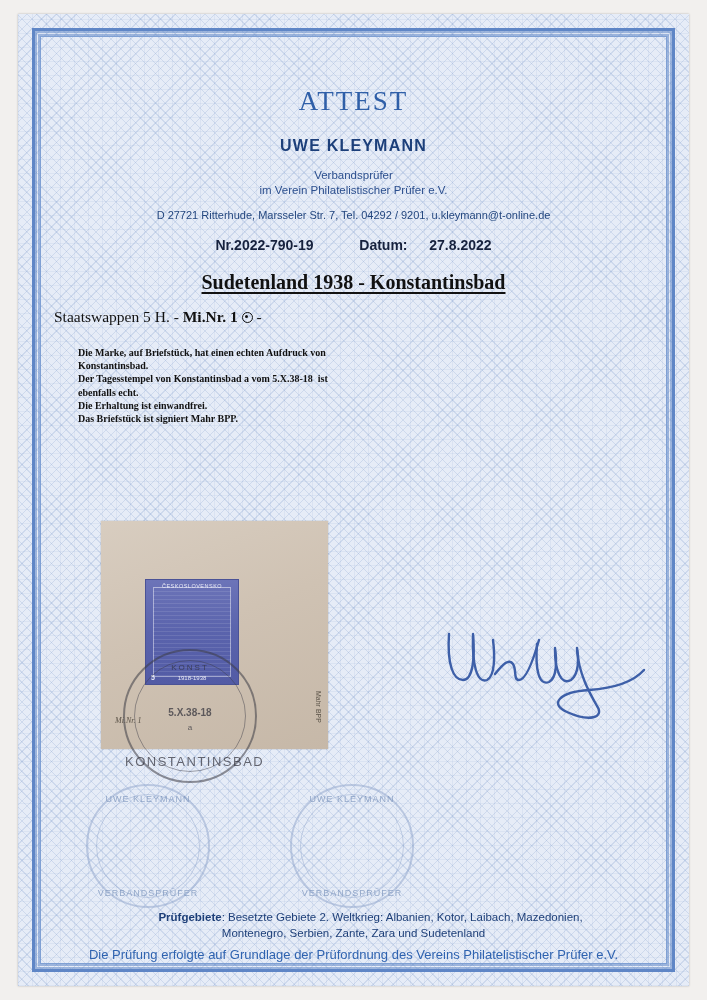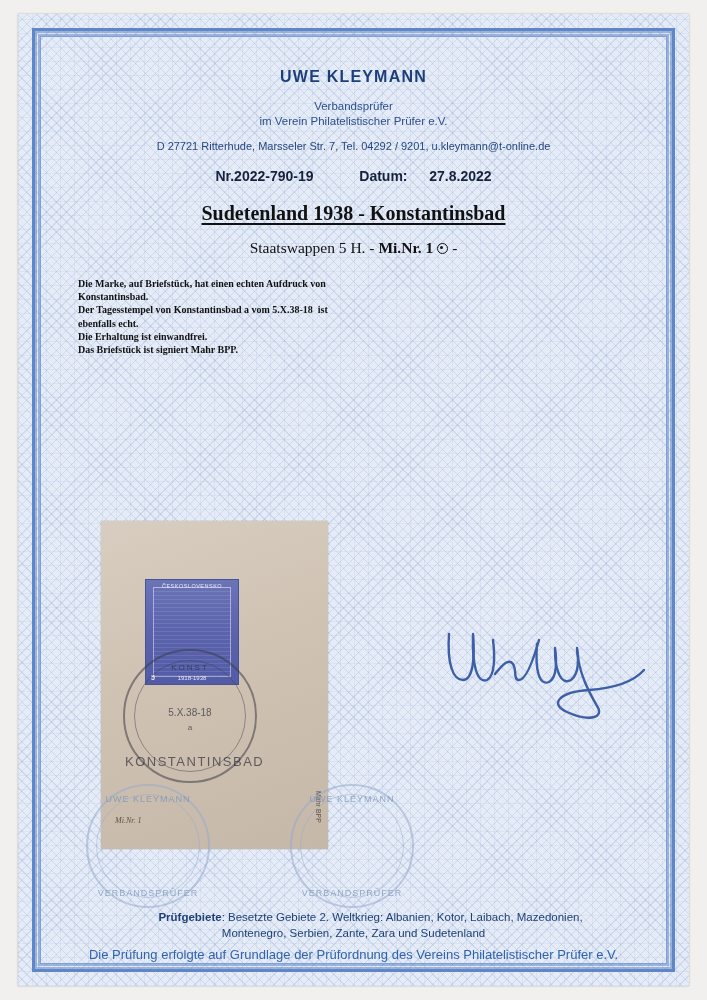--- a/index.html
+++ b/index.html
@@ -90,21 +90,20 @@
   .doctitle{
     text-align:center;
     margin-top:18px;
     font-size:20px;
     font-weight:bold;
     color:#111;
     text-decoration:underline;
     text-underline-offset:3px;
   }
   .subtitle{
-    text-align:center;
     margin-top:14px;
     font-size:15.5px;
     color:#111;
   }
   .subtitle .b{font-weight:bold;}
   .body-text{
     margin-top:20px;
     margin-left:24px;
     margin-right:10px;
     font-size:10px;
@@ -112,21 +111,21 @@
     color:#111;
     line-height:1.32;
   }
   .body-text div{white-space:pre-wrap;}
 
   .photo-wrap{
     position:absolute;
     left:83px;
     top:507px;
     width:227px;
-    height:328px;
+    height:228px;
     background:#cfc3b5;
     box-shadow:0 0 1px rgba(0,0,0,.4);
   }
   .photo{
     position:absolute;inset:0;
     background:
       linear-gradient(160deg,#d8cdc0 0%,#cfc2b3 45%,#c6b8a8 100%);
   }
   .stamp{
     position:absolute;
@@ -164,21 +163,21 @@
   }
   .cancel .ring2{
     position:absolute;inset:9px;border:1px solid rgba(60,60,70,.45);border-radius:50%;
   }
   .cancel .ctext-top{
     position:absolute;top:12px;left:0;right:0;text-align:center;
     font-size:8px;letter-spacing:2px;font-family:"Liberation Sans", sans-serif;
   }
   .cancel .ctext-mid{
     position:absolute;top:56px;left:0;right:0;text-align:center;
-    font-size:10px;font-weight:normal;font-family:"Liberation Sans", sans-serif;
+    font-size:10px;font-weight:bold;font-family:"Liberation Sans", sans-serif;
   }
   .cancel .ctext-sub{
     position:absolute;top:72px;left:0;right:0;text-align:center;
     font-size:8px;font-family:"Liberation Sans", sans-serif;
   }
   .cancel .ctext-bot{
     position:absolute;bottom:12px;left:0;right:0;text-align:center;
     font-size:13px;letter-spacing:1.5px;font-family:"Liberation Sans", sans-serif;
   }
   .sig-pencil{
@@ -234,20 +233,21 @@
 <body>
 
 <div class="sheet">
   <div class="guilloche"></div>
   <div class="ornament"></div>
   <div class="border-outer"></div>
   <div class="border-inner"></div>
 
   <div class="content">
 
+    <div class="title">ATTEST</div>
 
     <div class="name">UWE KLEYMANN</div>
 
     <div class="role1">Verbandsprüfer</div>
     <div class="role2">im Verein Philatelistischer Prüfer e.V.</div>
 
     <div class="addr">D 27721 Ritterhude, Marsseler Str. 7, Tel. 04292 / 9201, u.kleymann@t-online.de</div>
 
     <div class="refline">
       <span class="lbl">Nr.</span><span>2022-790-19</span>

